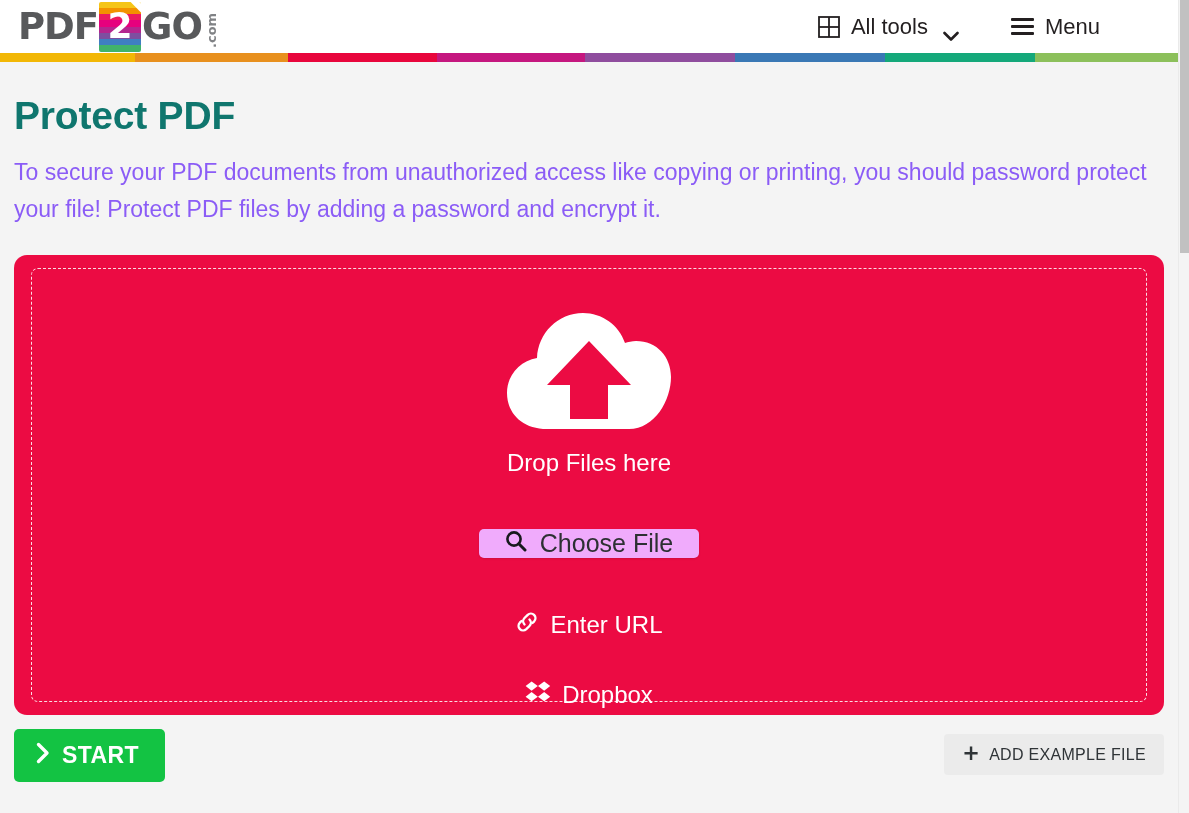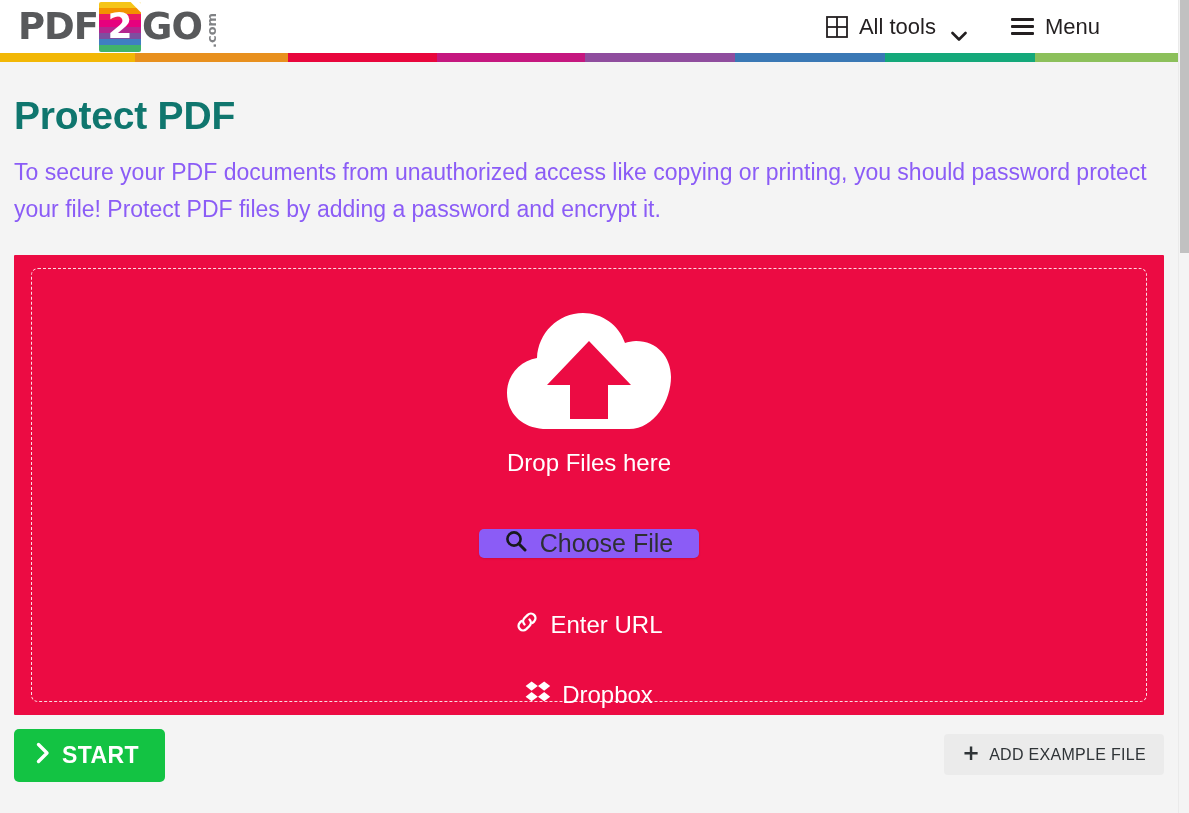--- a/index.html
+++ b/index.html
@@ -91,21 +91,21 @@
     margin-left: 2px;
     margin-top: 2px;
     height: 40px;
     display: flex;
     align-items: flex-start;
   }
 
   .nav {
     display: flex;
     align-items: flex-start;
-    gap: 8px;
+    gap: 16px;
     padding-right: 56px;
   }
   .nav-item {
     display: flex;
     align-items: center;
     gap: 11px;
     font-size: 22px;
     color: #231f20;
     cursor: pointer;
     padding: 6px 8px;
@@ -140,21 +140,21 @@
     margin-top: 16px;
     max-width: 1150px;
   }
 
   
   .dropzone {
     margin-top: 27px;
     height: 460px;
     background: #ed0a3f;
     background: #ec0b43;
-    border-radius: 1px;
+    border-radius: 13px;
     padding: 10px;
     position: relative;
   }
   .dropzone-inner {
     position: absolute;
     left: 17px; right: 17px; top: 13px; bottom: 13px;
     border: 1px dashed rgba(255,255,255,0.85);
     border-radius: 7px;
     display: flex;
     flex-direction: column;
@@ -162,21 +162,21 @@
   }
   .cloud-wrap { margin-top: 36px; }
   .drop-label {
     font-family: "Liberation Sans", sans-serif;
     font-size: 24px;
     color: #ffffff;
     margin-top: 10px;
   }
   .choose-file {
     margin-top: 52px;
-    background: #8b5cf6;
+    background: #f0abfc;
     border: none;
     border-radius: 5px;
     padding: 0 26px;
     height: 55px;
     display: flex;
     align-items: center;
     gap: 13px;
     cursor: pointer;
     font-family: "Liberation Sans", sans-serif;
     font-size: 25px;

